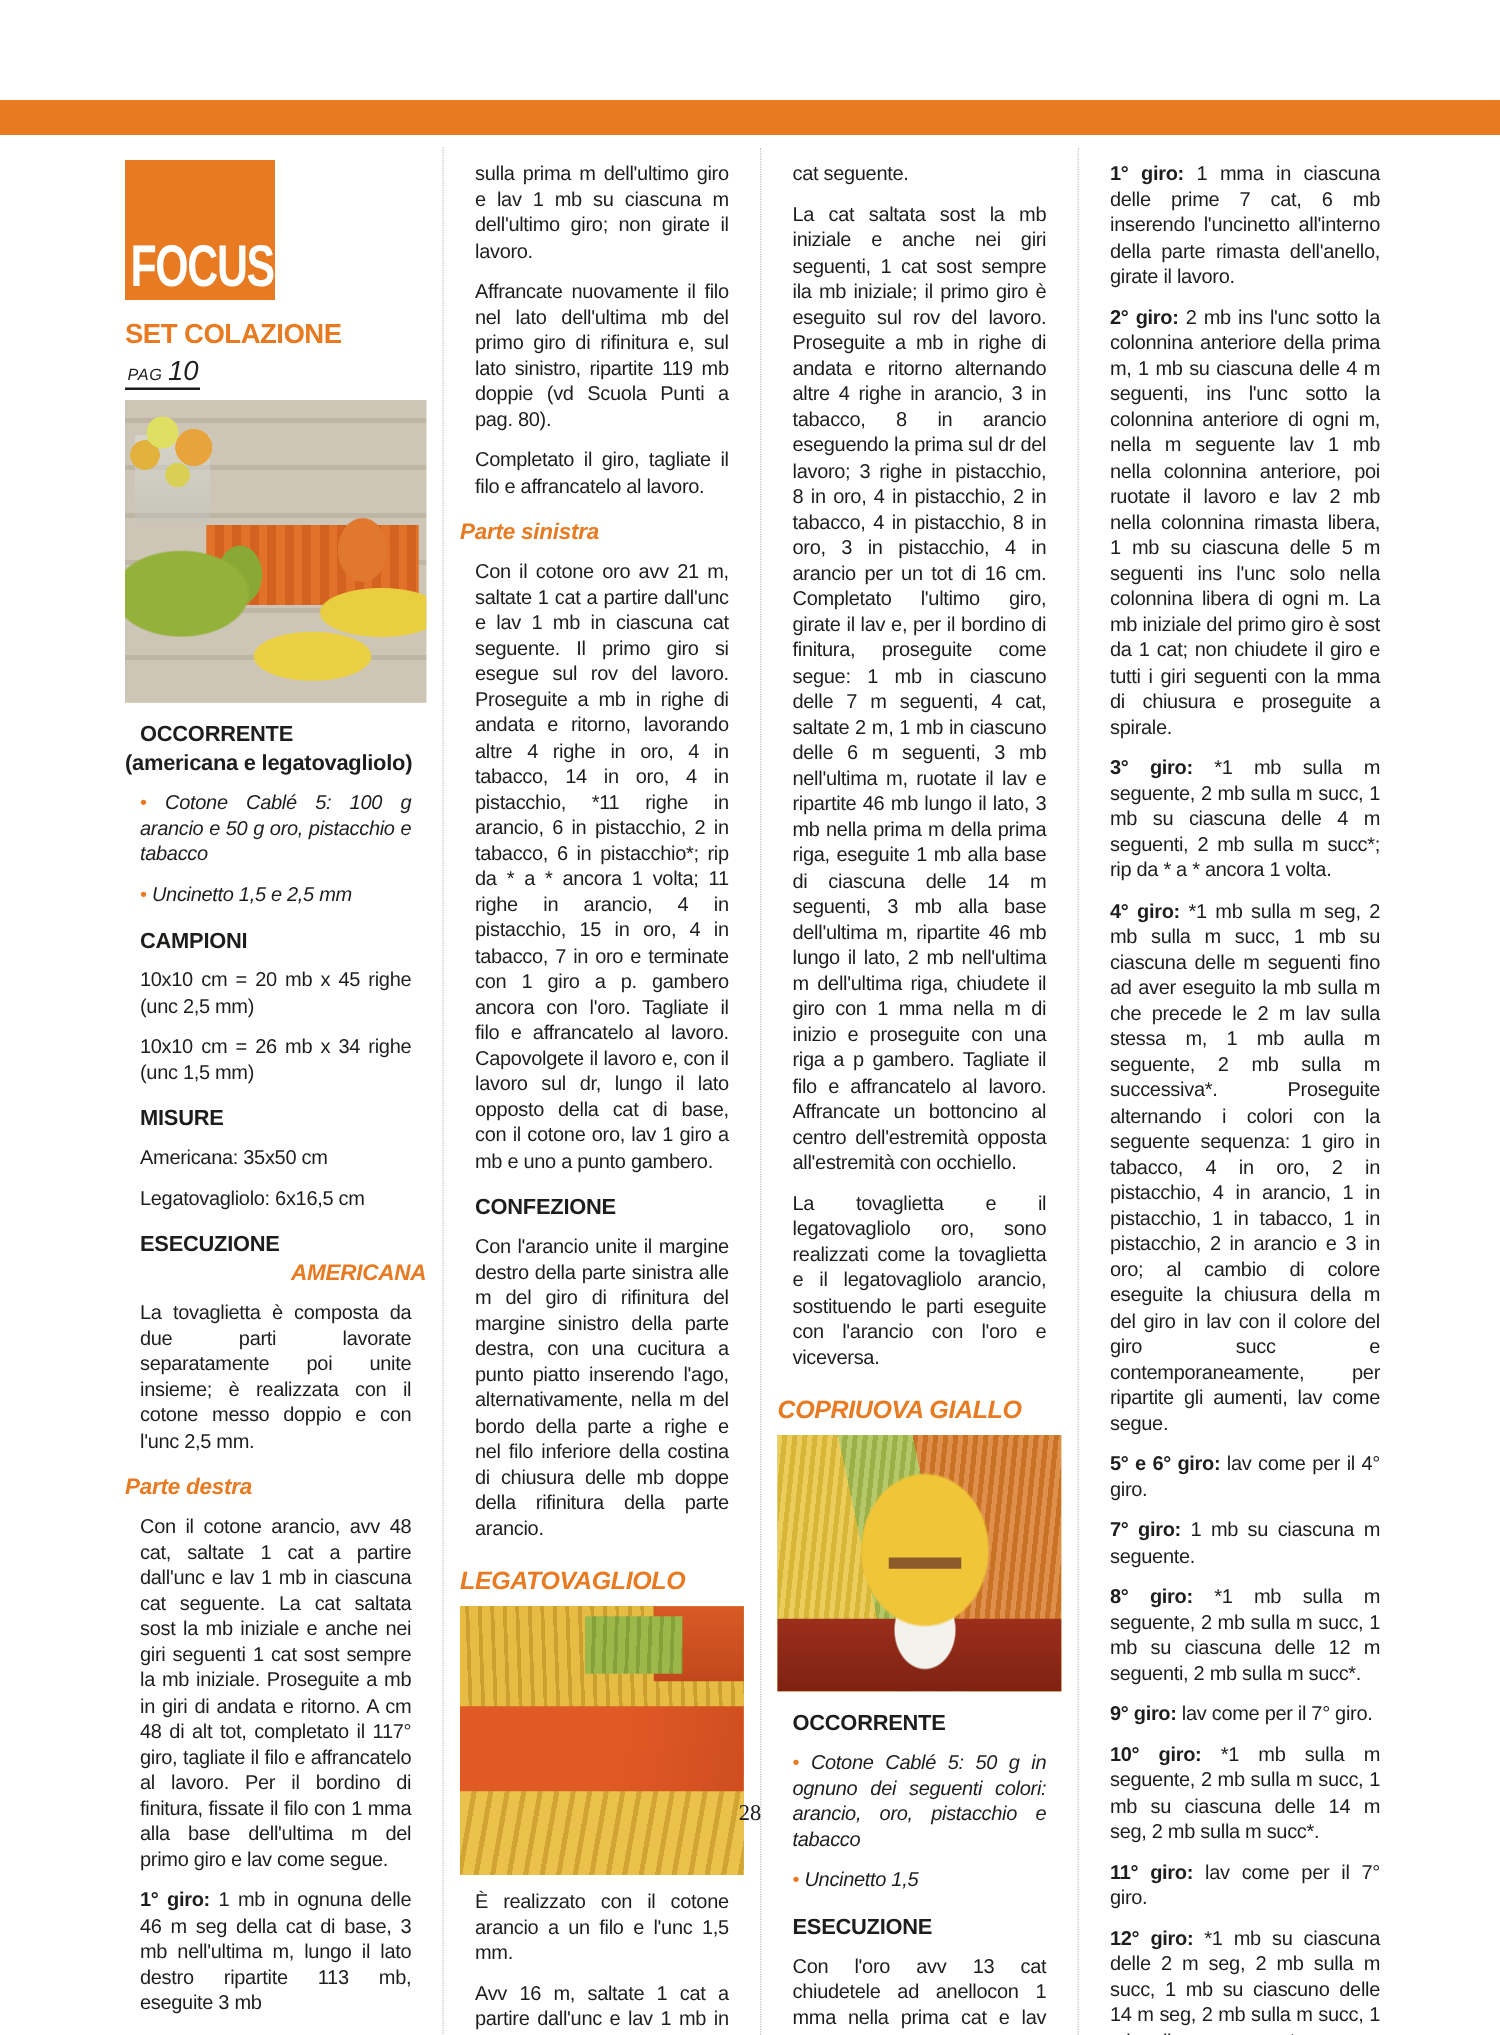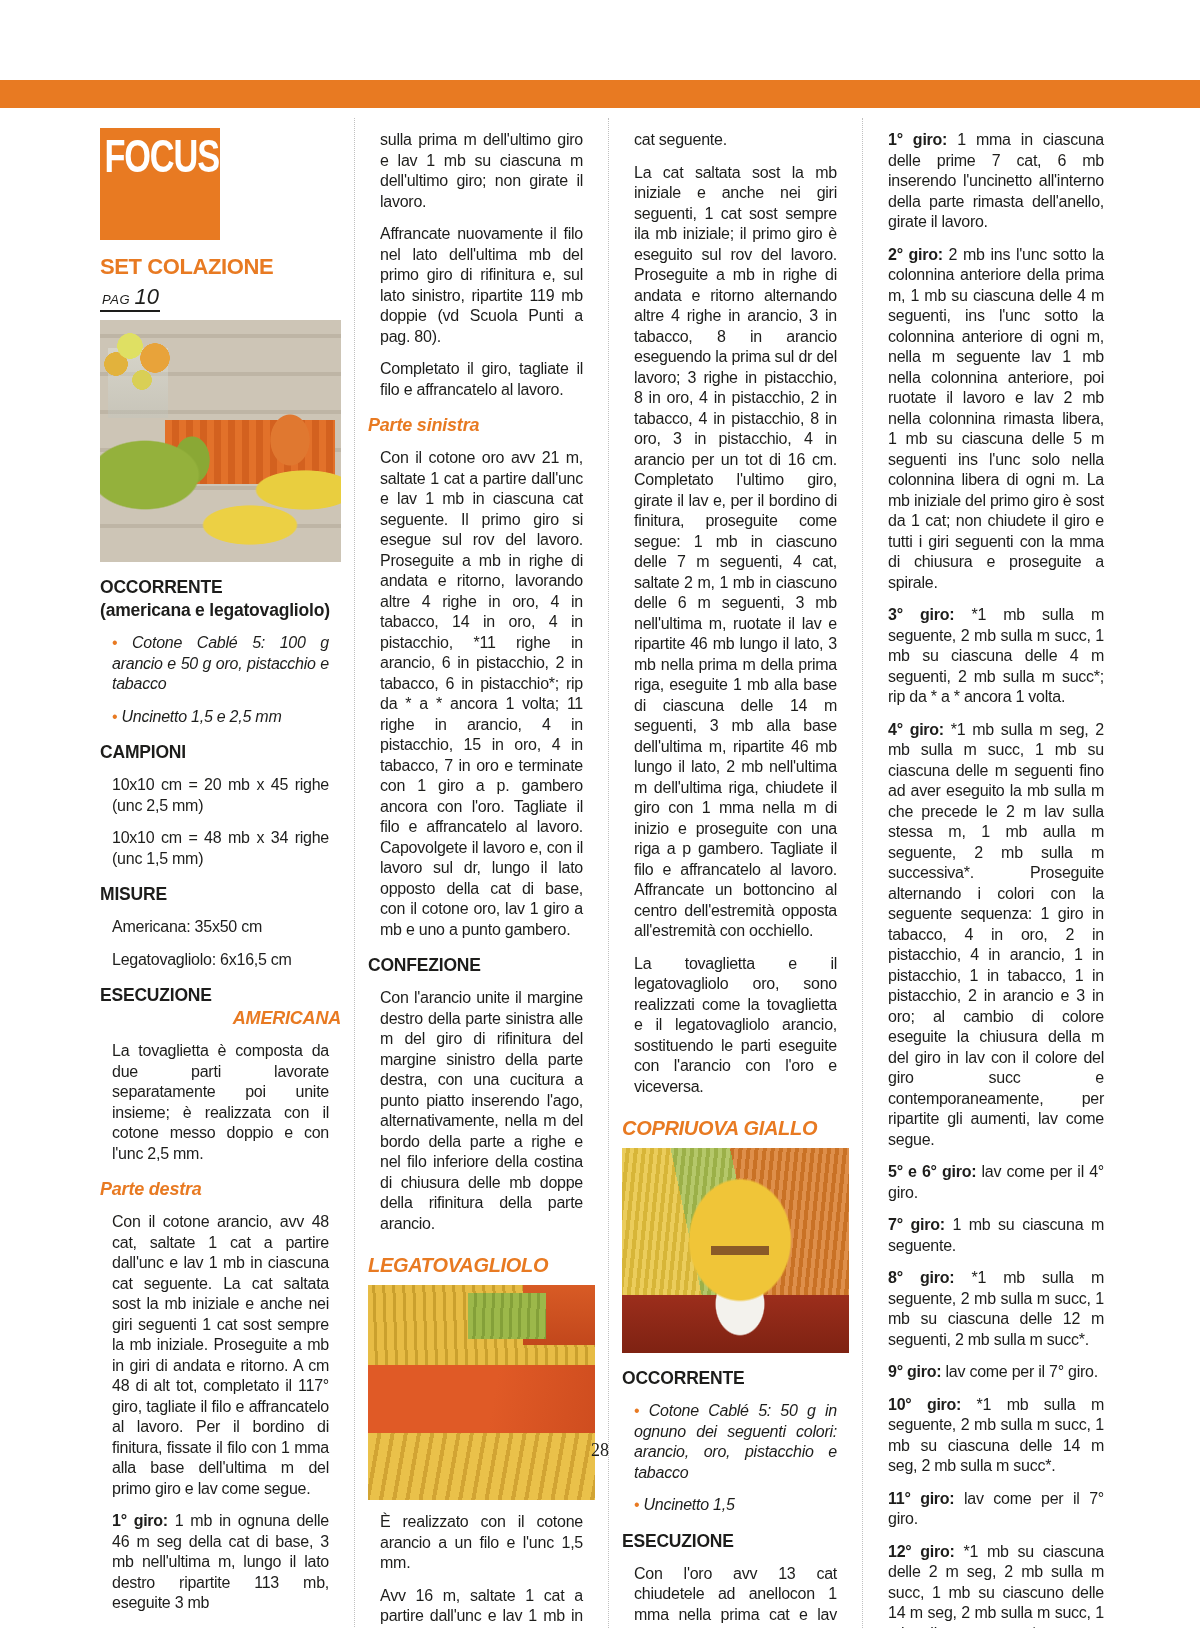--- a/index.html
+++ b/index.html
@@ -10,33 +10,33 @@
 
   .content{ position:absolute; top:118px; left:100px; width:1016px;
             display:grid; grid-template-columns:repeat(4,1fr); align-items:start; }
   .col{ padding:0 13px; min-width:0; }
   .col:first-child{ padding-left:0; }
   .col:last-child{ padding-right:0; }
   .col + .col{ border-left:1px dotted #c0c0c0; }
 
   
   .focus-box{ width:120px; height:112px; background:var(--orange); margin:10px 0 12px;
-              display:flex; align-items:flex-start; overflow:hidden; }
+              display:flex; align-items:flex-end; overflow:hidden; }
   .focus-box span{ color:#fff; font-weight:700; font-size:47px; letter-spacing:-1.5px;
                    transform:scaleX(.73); transform-origin:0 50%; padding-left:6px; white-space:nowrap; }
   .set-title{ color:var(--orange); font-size:22px; font-weight:700; margin:14px 0 0; letter-spacing:-0.4px; }
   .pag-ref{ margin:4px 0 8px; }
   .pag-underline{ display:inline-block; border-bottom:2px solid #1d1d1b; font-style:italic; padding:0 1px 0 2px; }
   .pag{ font-size:13px; letter-spacing:0.5px; }
   .pagnum{ font-size:22px; }
 
   
   .para,.bullet{ font-size:16px; line-height:20.5px; letter-spacing:-0.25px; margin:12px; text-align:justify; }
   .para strong{ font-weight:700; }
-  .h-black{ font-size:17.5px; font-weight:700; margin:15px 0 2px; letter-spacing:-0.2px; }
+  .h-black{ font-size:17.5px; font-weight:700; margin:15px 12px 2px; letter-spacing:-0.2px; }
   .h-black.sub{ margin:0 0 1px; }
   .h-orange{ font-size:18px; font-weight:700; font-style:italic; color:var(--orange); margin:15px 0 1px; letter-spacing:-0.2px; }
   .h-orange.tight{ margin-top:0;text-align:right; }
   .h-section{ font-size:20px; font-weight:700; font-style:italic; color:var(--orange); margin:20px 0 8px; letter-spacing:-0.3px; }
   .bullet{ font-style:italic; }
   .dot{ color:var(--orange); font-style:normal; }
 
   
   .photo{ width:100%; margin:2px 0 10px; }
   .photo.breakfast{
@@ -103,21 +103,21 @@
         <span class="pag-underline"><span class="pag">PAG</span> <span class="pagnum">10</span></span>
       </div>
       <div class="photo breakfast"></div>
       <div class="blocks">
           <p class="h-black first2">OCCORRENTE</p>
           <p class="h-black sub">(americana e legatovagliolo)</p>
           <p class="bullet"><span class="dot">• </span>Cotone Cablé 5: 100 g arancio e 50 g oro, pistacchio e tabacco</p>
           <p class="bullet"><span class="dot">• </span>Uncinetto 1,5 e 2,5 mm</p>
           <p class="h-black">CAMPIONI</p>
           <p class="para">10x10 cm = 20 mb x 45 righe (unc 2,5 mm)</p>
-          <p class="para">10x10 cm = 48 mb x 34 righe (unc 1,5 mm)</p>
+          <p class="para">10x10 cm = 26 mb x 34 righe (unc 1,5 mm)</p>
           <p class="h-black">MISURE</p>
           <p class="para">Americana: 35x50 cm</p>
           <p class="para">Legatovagliolo: 6x16,5 cm</p>
           <p class="h-black">ESECUZIONE</p>
           <p class="h-orange tight">AMERICANA</p>
           <p class="para">La tovaglietta è composta da due parti lavorate separatamente poi unite insieme; è realizzata con il cotone messo doppio e con l'unc 2,5 mm.</p>
           <p class="h-orange">Parte destra</p>
           <p class="para">Con il cotone arancio, avv 48 cat, saltate 1 cat a partire dall'unc e lav 1 mb in ciascuna cat seguente. La cat saltata sost la mb iniziale e anche nei giri seguenti 1 cat sost sempre la mb iniziale. Proseguite a mb in giri di andata e ritorno. A cm 48 di alt tot, completato il 117° giro, tagliate il filo e affrancatelo al lavoro. Per il bordino di finitura, fissate il filo con 1 mma alla base dell'ultima m del primo giro e lav come segue.</p>
           <p class="para giro"><strong>1° giro: </strong>1 mb in ognuna delle 46 m seg della cat di base, 3 mb nell'ultima m, lungo il lato destro ripartite 113 mb, eseguite 3 mb</p>
         </div>

